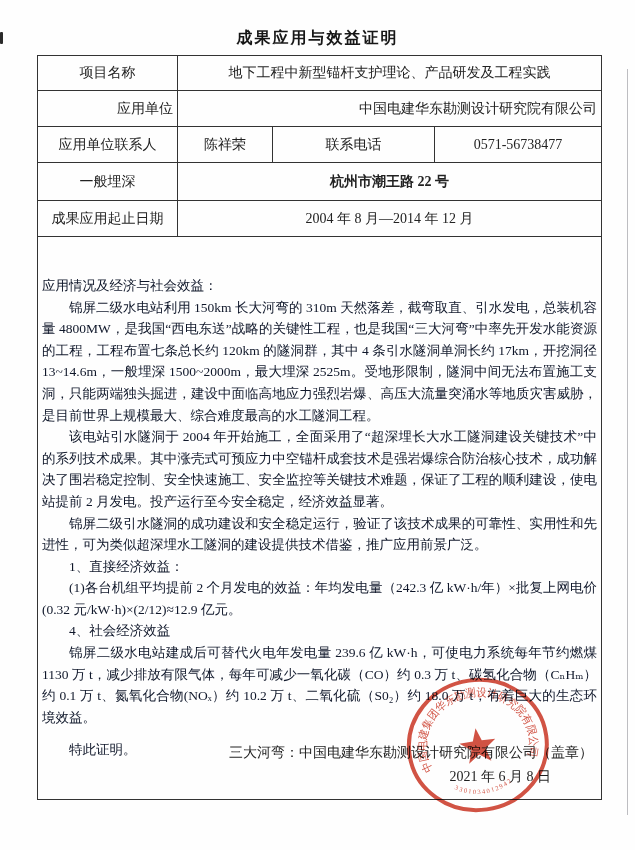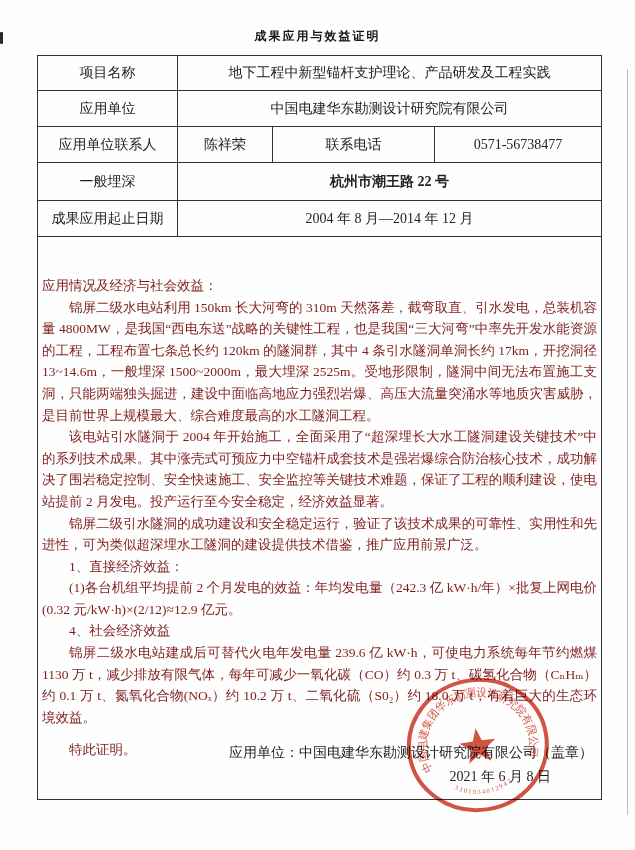--- a/index.html
+++ b/index.html
@@ -9,48 +9,48 @@
     font-family:"Liberation Serif","DejaVu Serif",serif;
     color:#1f1f1f;
     position:relative;
     overflow:hidden;
   }
   .page { position:absolute; inset:0; background:#fefefe; }
 
   .doc-title {
     position:absolute; top:28px; left:0; width:100%;
     margin:0; text-align:center;
-    font-size:12px; font-weight:bold; letter-spacing:2px; color:#161616;
+    font-size:16px; font-weight:bold; letter-spacing:2px; color:#161616;
   }
 
   table.form {
     position:absolute; left:37px; top:55px;
     width:564px; border-collapse:collapse; table-layout:fixed;
   }
   table.form td {
     border:1.5px solid #333;
     font-size:14px; text-align:center; vertical-align:middle;
     padding:0 4px; color:#222;
   }
   tr.r1 td { height:34px; }
-  tr.r2 td { height:35px; }
+  tr.r2 td { height:35px;text-align:right; }
   tr.r3 td { height:35px; }
   tr.r4 td { height:37px; }
   tr.r5 td { height:35px; }
   td.bold { font-weight:bold; }
 
   td.content-cell {
     height:562px;
     text-align:left; vertical-align:top;
     padding:5px 9px 0 8px;
     position:relative;
   }
   .content-cell p {
     margin:0; font-size:13.5px; line-height:21.6px;
-    text-align:justify; color:#7f1d1d;
+    text-align:justify; color:#0f172a;
   }
   .content-cell p.indent { text-indent:2em; }
   .content-cell p.closing { margin-top:11px; text-indent:2em; text-align:left; }
 
   .sig-block {
     position:absolute; right:8px; bottom:10px;
     text-align:right; font-size:14px; line-height:24px; color:#1d1d1d;
   }
   .sig-block .date-line { margin-right:42px; }
 
@@ -115,21 +115,21 @@
         <p class="indent">锦屏二级水电站利用 150km 长大河弯的 310m 天然落差，截弯取直、引水发电，总装机容量 4800MW，是我国“西电东送”战略的关键性工程，也是我国“三大河弯”中率先开发水能资源的工程，工程布置七条总长约 120km 的隧洞群，其中 4 条引水隧洞单洞长约 17km，开挖洞径 13~14.6m，一般埋深 1500~2000m，最大埋深 2525m。受地形限制，隧洞中间无法布置施工支洞，只能两端独头掘进，建设中面临高地应力强烈岩爆、高压大流量突涌水等地质灾害威胁，是目前世界上规模最大、综合难度最高的水工隧洞工程。</p>
         <p class="indent">该电站引水隧洞于 2004 年开始施工，全面采用了“超深埋长大水工隧洞建设关键技术”中的系列技术成果。其中涨壳式可预应力中空锚杆成套技术是强岩爆综合防治核心技术，成功解决了围岩稳定控制、安全快速施工、安全监控等关键技术难题，保证了工程的顺利建设，使电站提前 2 月发电。投产运行至今安全稳定，经济效益显著。</p>
         <p class="indent">锦屏二级引水隧洞的成功建设和安全稳定运行，验证了该技术成果的可靠性、实用性和先进性，可为类似超深埋水工隧洞的建设提供技术借鉴，推广应用前景广泛。</p>
         <p class="indent">1、直接经济效益：</p>
         <p class="indent">(1)各台机组平均提前 2 个月发电的效益：年均发电量（242.3 亿 kW·h/年）×批复上网电价(0.32 元/kW·h)×(2/12)≈12.9 亿元。</p>
         <p class="indent">4、社会经济效益</p>
         <p class="indent">锦屏二级水电站建成后可替代火电年发电量 239.6 亿 kW·h，可使电力系统每年节约燃煤 1130 万 t，减少排放有限气体，每年可减少一氧化碳（CO）约 0.3 万 t、碳氢化合物（CₙHₘ）约 0.1 万 t、氮氧化合物(NOₓ）约 10.2 万 t、二氧化硫（S0₂）约 18.0 万 t，有着巨大的生态环境效益。</p>
         <p class="closing">特此证明。</p>
 
         <div class="sig-block">
-          <div>应用单位：中国电建华东勘测设计研究院有限公司（盖章）</div>
+          <div>三大河弯：中国电建华东勘测设计研究院有限公司（盖章）</div>
           <div class="date-line">2021 年 6 月 8 日</div>
         </div>
 
         <svg class="seal" viewBox="0 0 148 142" aria-hidden="true">
           <ellipse cx="74" cy="70" rx="69" ry="65" fill="none" stroke="#cc3b2a" stroke-width="4"></ellipse>
           <path id="sealArc" d="M 25.1 86.8 A 52 49 0 1 1 122.9 86.8" fill="none"></path>
           <text font-size="11.2" fill="#cc3b2a">
             <textPath href="#sealArc" startOffset="50%" text-anchor="middle" textLength="196" lengthAdjust="spacingAndGlyphs">中国电建集团华东勘测设计研究院有限公司</textPath>
           </text>
           <polygon fill="#cc3b2a" points="74,53 78.5,65.9 92.1,66.1 81.2,74.4 85.2,87.4 74,79.6 62.8,87.4 66.8,74.4 55.9,66.1 69.5,65.9"></polygon>

